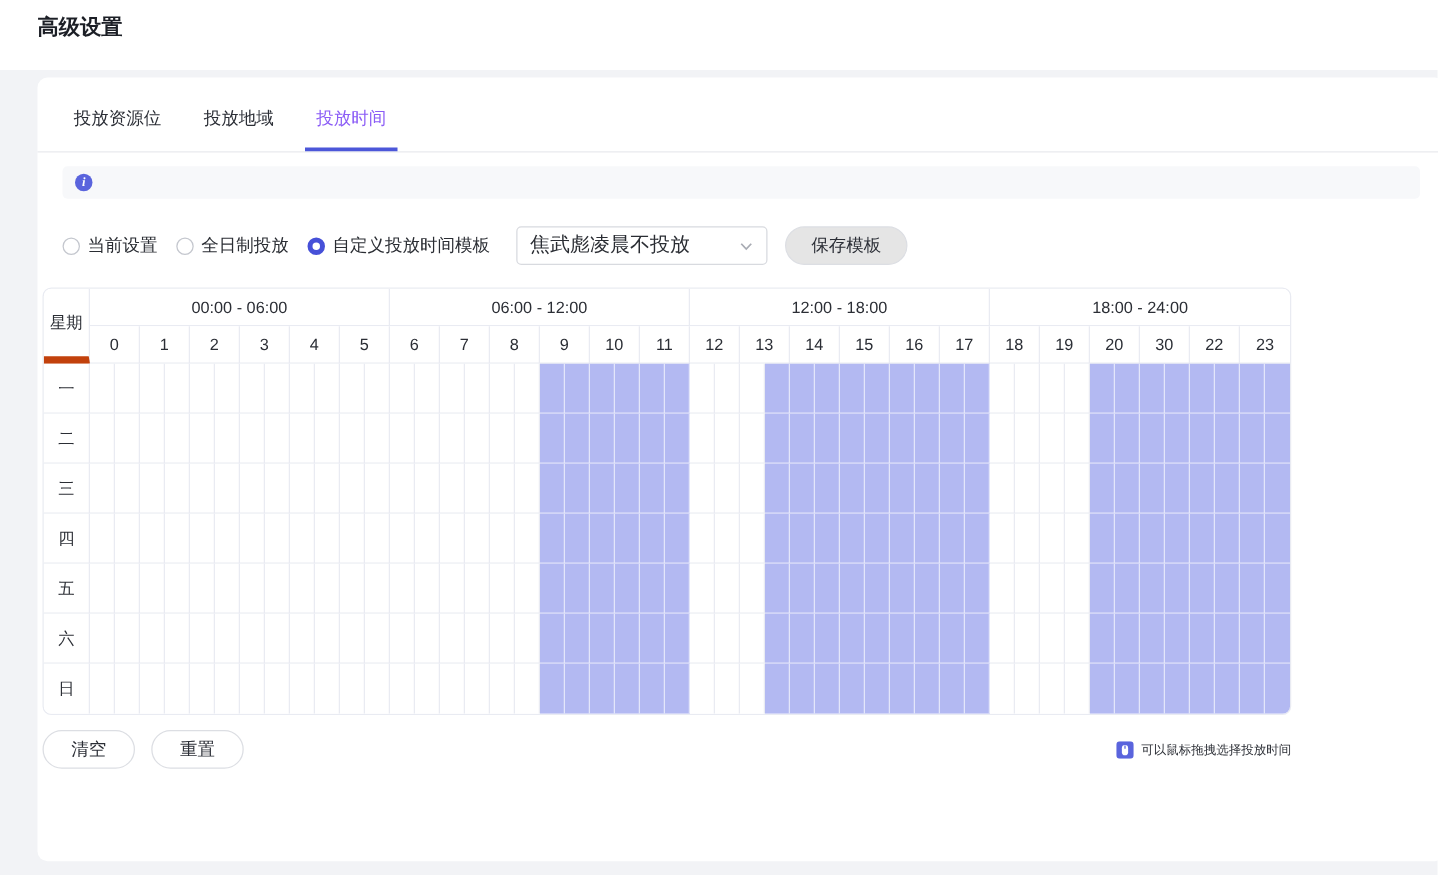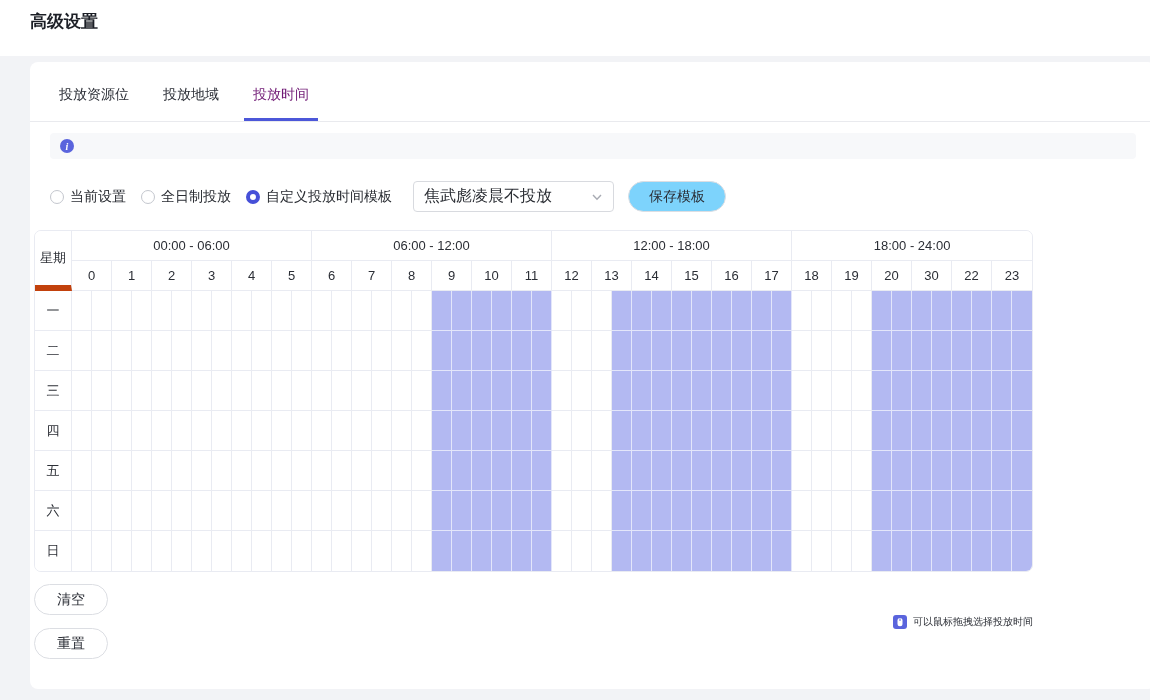--- a/index.html
+++ b/index.html
@@ -7,21 +7,21 @@
     font-family:"Liberation Sans","DejaVu Sans",sans-serif; background:#ffffff; }
   .top-strip { height:56px; background:#ffffff; }
   .page-title { position:absolute; left:30px; top:10px; font-size:17px; font-weight:bold; color:#1c1f26; }
   .gray-area { position:absolute; left:0; top:56px; width:1150px; height:644px; background:#f2f3f6; }
   .card { position:absolute; left:30px; top:62px; width:1126px; height:627px;
     background:#ffffff; border-radius:8px 8px 8px 8px; }
 
   
   .tabs { display:flex; gap:16px; padding:24px 0 0 20px; border-bottom:1px solid #e9eaee; }
   .tab { font-size:14px; color:#2b2e36; padding:0 9px 14px 9px; border-bottom:3px solid transparent; cursor:pointer; }
-  .tab.active { color:#701a75; border-bottom-color:#4c57d9; }
+  .tab.active { color:#8b5cf6; border-bottom-color:#4c57d9; }
 
   
   .banner { margin:11px 20px 0 20px; height:26px; background:#f7f8fa; border-radius:4px;
     display:flex; align-items:center; padding:0 10px; }
   .info-icon { width:14px; height:14px; border-radius:50%; background:#5a64dd; color:#fff;
     font-size:10px; font-style:italic; font-weight:bold; display:flex; align-items:center;
     justify-content:center; margin-right:7px; flex:0 0 auto; font-family:"Liberation Serif",serif; }
   .banner-text { font-size:13px; color:#55585f; white-space:nowrap; }
 
   
@@ -29,21 +29,21 @@
   .radio-item { display:flex; align-items:center; margin-right:15px; cursor:pointer; }
   .radio-circle { width:14px; height:14px; border-radius:50%; background:#fff;
     border:1px solid #c4c7ce; margin-right:6px; flex:0 0 auto; }
   .radio-circle.checked { border:4px solid #4650d8; }
   .radio-label { font-size:14px; color:#2a2d33; }
   .select-box { width:201px; height:31px; border:1px solid #d8dadf; border-radius:4px;
     display:flex; align-items:center; justify-content:space-between; padding:0 10px;
     margin-left:6px; cursor:pointer; background:#fff; }
   .select-value { font-size:16px; color:#2a2d33; }
   .chev { width:12px; height:12px; flex:0 0 auto; }
-  .pill-btn { height:31px; border:1px solid #dcdee3; border-radius:16px; background:#7dd3fc;
+  .pill-btn { height:31px; border:1px solid #dcdee3; border-radius:16px; background:#e5e5e5;
     font-size:14px; color:#2b2e36; padding:0 20px; margin-left:14px; cursor:pointer;
     font-family:inherit; }
 
   
   .table-wrap { margin:18px 0 0 4px; width:999px; border:1px solid #e9ebf2;
     border-radius:7px; overflow:hidden; }
   table { border-collapse:separate; border-spacing:0; table-layout:fixed; width:997px; }
   th,td { padding:0; font-weight:normal; }
   th { font-size:13px; color:#2b2e35; background:#fff; }
   .corner-th { border-right:1px solid #e9ebf2; border-bottom:6px solid #c2410c; }
@@ -53,21 +53,21 @@
   tr > .hour-th:last-child { border-right:none; }
   .day-th { font-size:13px; color:#2b2e35; border-right:1px solid #e9ebf2; border-bottom:1px solid #e9ebf2; }
   tbody tr:last-child .day-th { border-bottom:none; }
   .cell { height:40px; background:#fff; border-right:1px solid #e9ebf2; border-bottom:1px solid #e9ebf2; cursor:pointer; }
   tr > .cell:last-child { border-right:none; }
   tbody tr:last-child .cell { border-bottom:none; }
   .cell.sel { background:#b3b9f2; border-right-color:#e3e6fa; border-bottom-color:#e3e6fa; }
 
   
   .footer { margin:12px 0 0 4px; width:999px; display:flex; align-items:center; justify-content:space-between; }
-  .footer-left { display:flex; gap:13px;flex-direction:column; }
+  .footer-left { display:flex; gap:13px; }
   .footer-btn { height:31px; min-width:72px; border:1px solid #dcdee3; border-radius:16px;
     background:#fff; font-size:14px; color:#2b2e36; padding:0 22px; cursor:pointer; font-family:inherit; }
   .hint { display:flex; align-items:center; }
   .hint-text { font-size:10px; color:#2b2e35; margin-left:6px; }
   .mouse-icon { width:14px; height:14px; flex:0 0 auto; }
 </style>
 </head>
 <body>
 
 <div class="top-strip"></div>

